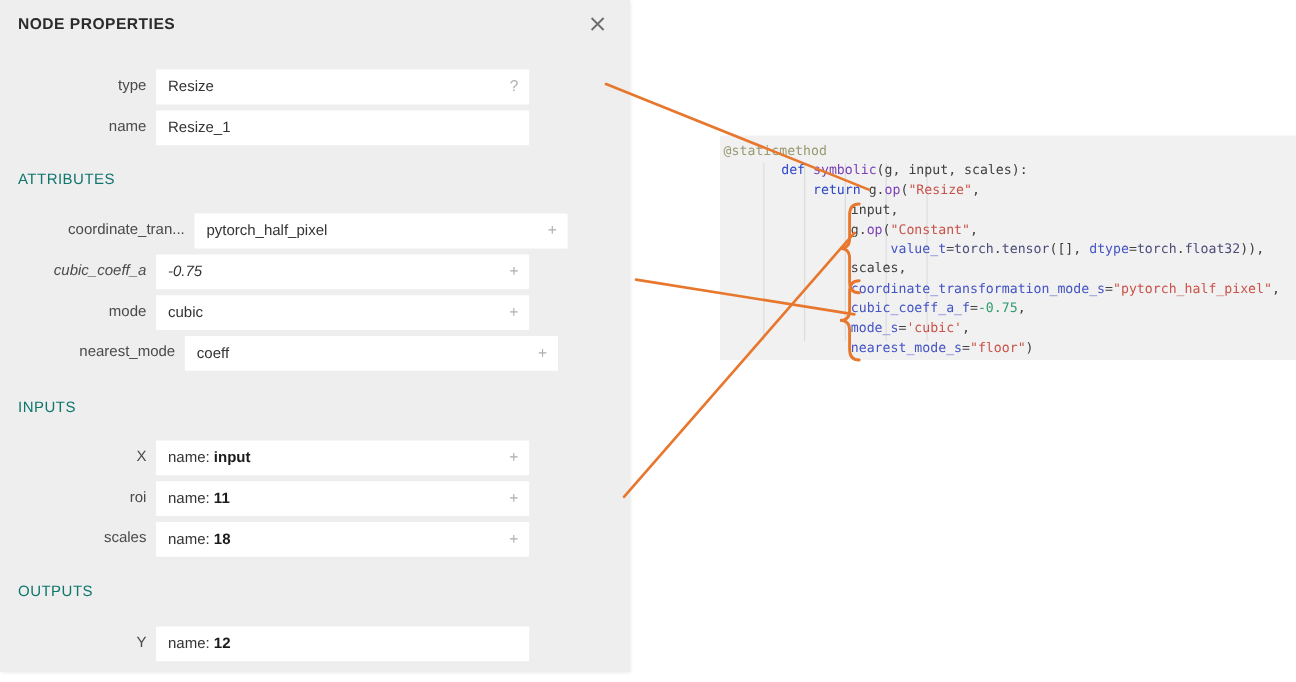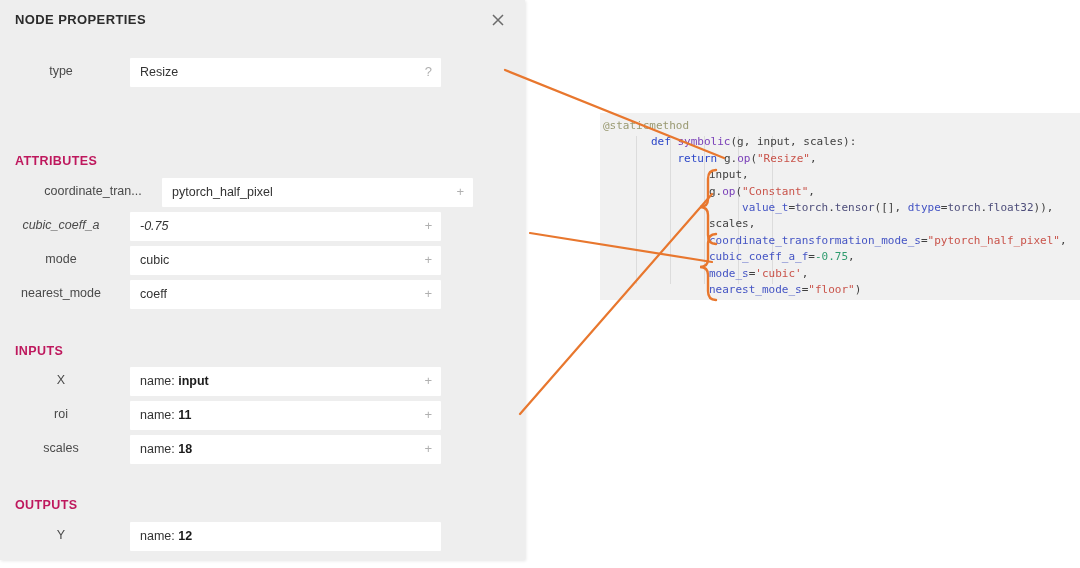--- a/index.html
+++ b/index.html
@@ -47,38 +47,37 @@
     width: 20px;
     height: 20px;
     cursor: pointer;
   }
   #close-btn svg { display:block; }
 
   .section-title {
     position: absolute;
     left: 15px;
     font-size: 12.5px;
-    font-weight: bold;
+    font-weight: normal;
     letter-spacing: 0.4px;
-    color: #be185d;
-    margin-top: 12px;
+    color: #0f766e;
   }
 
   .field-row {
     position: absolute;
     left: 0;
     width: 525px;
     height: 29px;
   }
   .field-label {
     position: absolute;
     left: 0px;
     width: 122px;
     top: 6px;
-    text-align: center;
+    text-align: right;
     font-size: 12.5px;
     color: #4a4a4a;
     white-space: nowrap;
     overflow: hidden;
   }
   .field-box {
     position: absolute;
     left: 130px;
     width: 311px;
     top: 0px;
@@ -162,20 +161,26 @@
   </div>
 
   <div class="field-row" style="top:58px;">
     <div class="field-label">type</div>
     <div class="field-box">
       <div class="field-value">Resize</div>
       <div class="field-affix">?</div>
     </div>
   </div>
 
+  <div class="field-row" style="top:92px;">
+    <div class="field-label">name</div>
+    <div class="field-box">
+      <div class="field-value">Resize_1</div>
+    </div>
+  </div>
 
   <div class="section-title" style="top:142px;">ATTRIBUTES</div>
 
   <div class="field-row" style="top:178px;margin-left:32px;">
     <div class="field-label">coordinate_tran...</div>
     <div class="field-box">
       <div class="field-value">pytorch_half_pixel</div>
       <div class="field-affix">+</div>
     </div>
   </div>
@@ -189,21 +194,21 @@
   </div>
 
   <div class="field-row" style="top:246px;">
     <div class="field-label">mode</div>
     <div class="field-box">
       <div class="field-value">cubic</div>
       <div class="field-affix">+</div>
     </div>
   </div>
 
-  <div class="field-row" style="top:280px;">
+  <div class="field-row" style="top:280px;margin-left:24px;">
     <div class="field-label">nearest_mode</div>
     <div class="field-box">
       <div class="field-value">coeff</div>
       <div class="field-affix">+</div>
     </div>
   </div>
 
   <div class="section-title" style="top:332px;">INPUTS</div>
 
   <div class="field-row" style="top:367px;">

